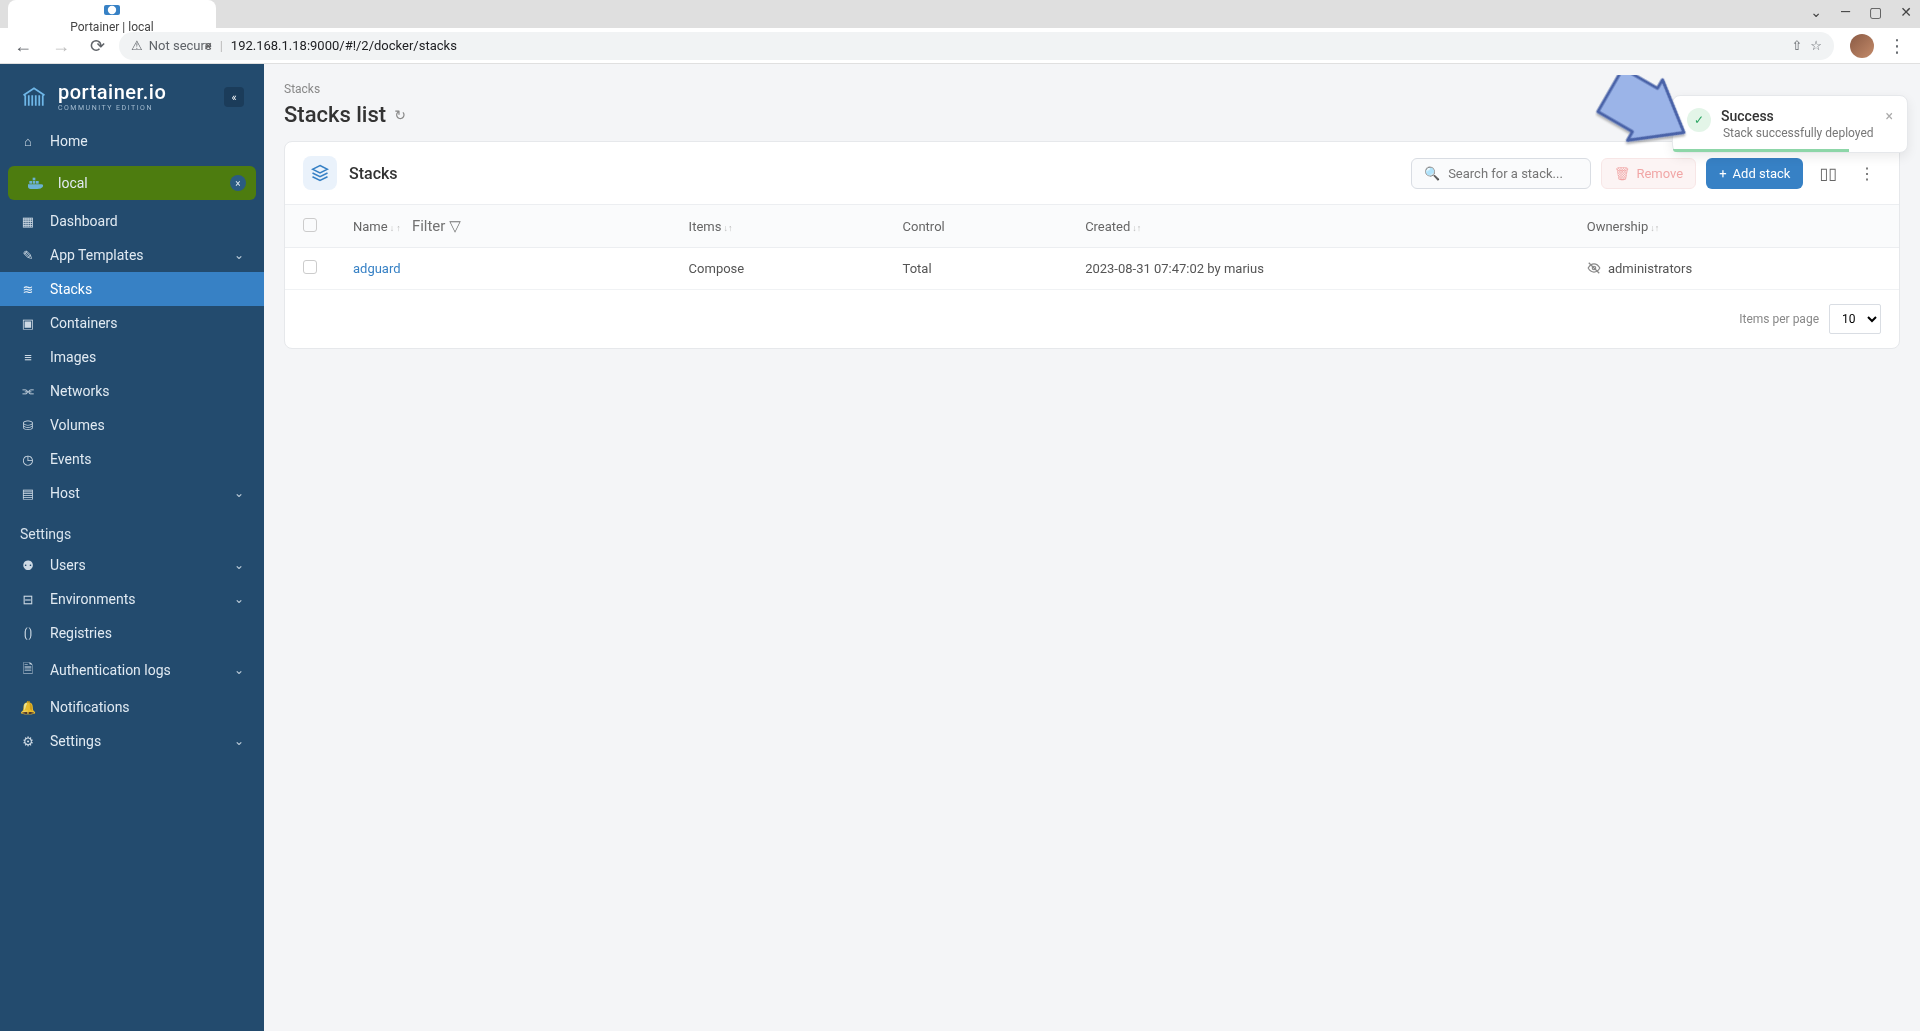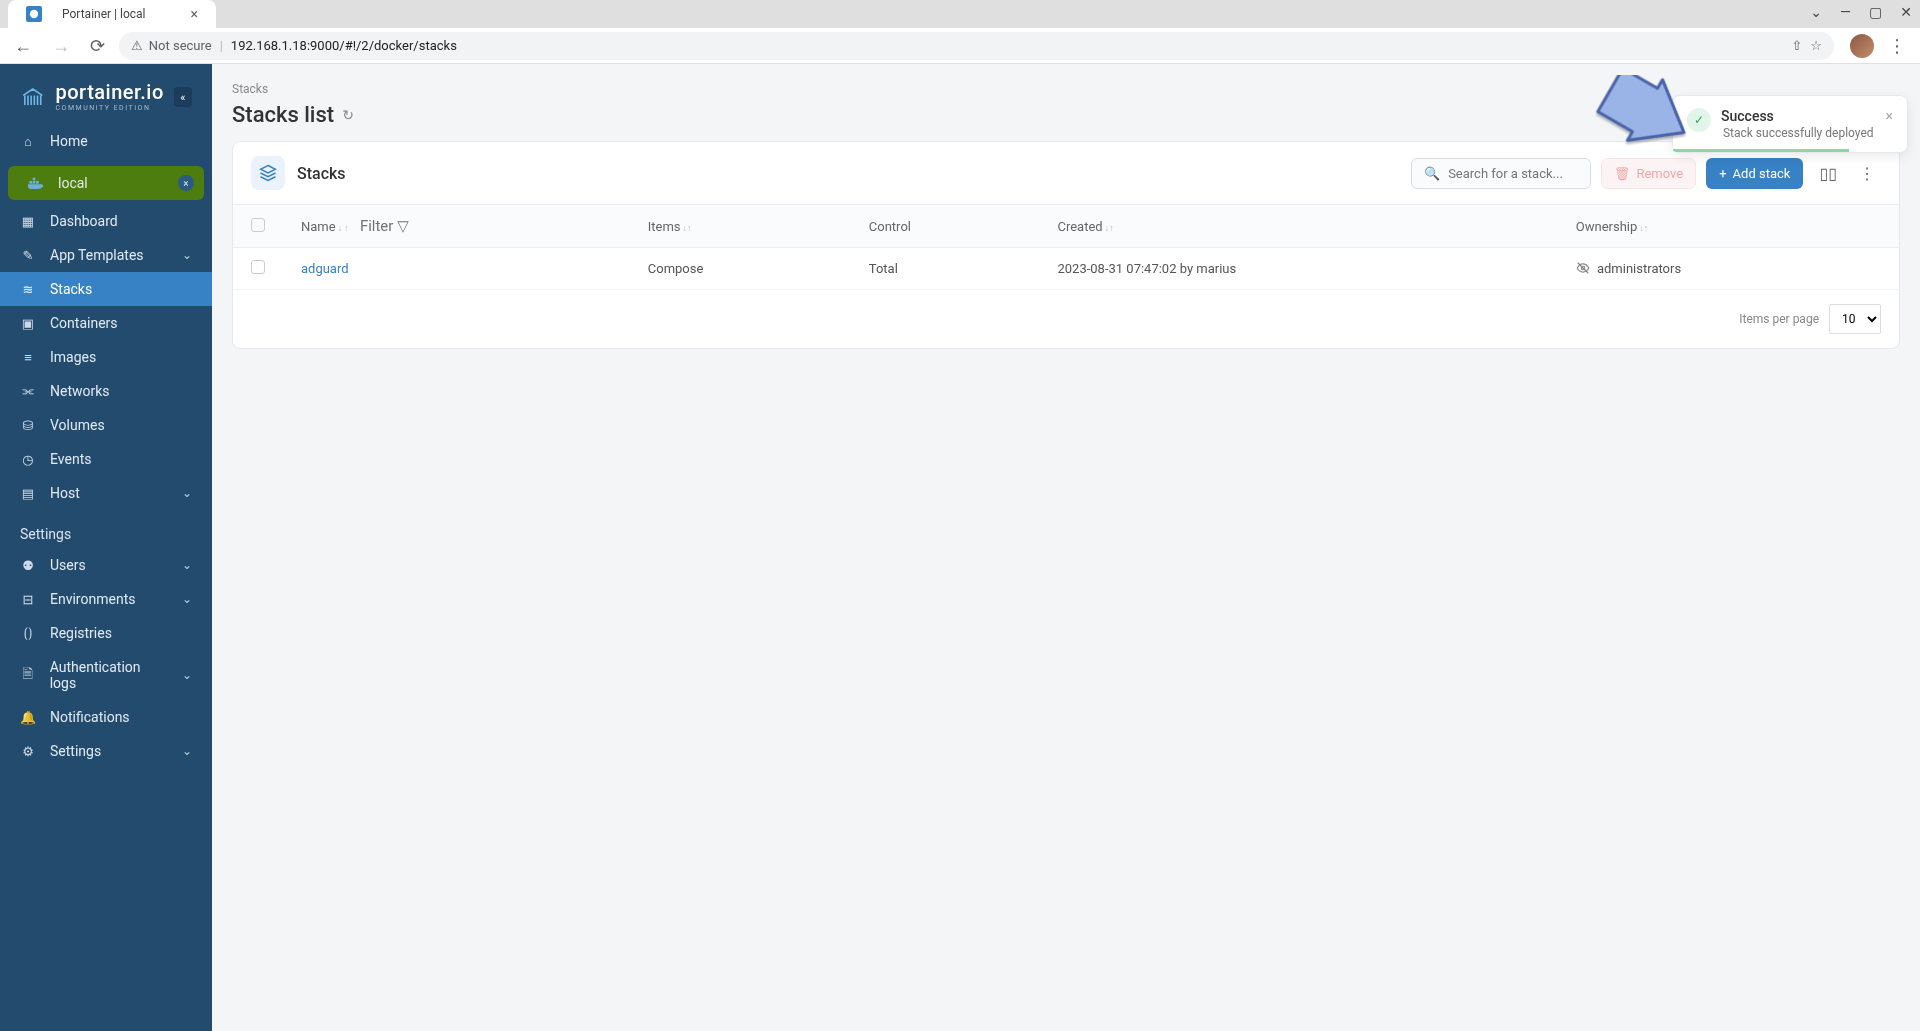--- a/index.html
+++ b/index.html
@@ -1,41 +1,41 @@
 <!DOCTYPE html>
 <html><head>
   <meta charset="utf-8">
   <style>
     * { margin: 0; padding: 0; box-sizing: border-box; font-family: -apple-system, BlinkMacSystemFont, "Segoe UI", Roboto, Arial, sans-serif; }
     body { background: #f4f5f7; width: 1920px; height: 1031px; overflow: hidden; position: relative; }
 
     
     .browser-chrome { background: #dfdfdf; height: 28px; display: flex; align-items: flex-end; padding-left: 8px; }
-    .browser-tab { background: #fff; border-radius: 8px 8px 0 0; padding: 5px 18px; display: flex; align-items: center; gap: 20px; font-size: 12px; color: #444; width: 208px; height: 28px; position: relative; }
+    .browser-tab { background: #fff; border-radius: 8px 8px 0 0; padding: 5px 4px; display: flex; align-items: center; gap: 5px; font-size: 12px; color: #444; width: 208px; height: 28px; position: relative; flex-direction: column; }
     .tab-favicon { width: 16px; height: 16px; background: #3781c5; border-radius: 2px; display: flex; align-items: center; justify-content: center; font-size: 9px; color: white; }
     .tab-close { margin-left: auto; color: #666; font-size: 14px; line-height: 1; cursor: pointer; }
     .window-controls { position: absolute; right: 8px; top: 4px; display: flex; gap: 18px; color: #444; font-size: 14px; }
     .window-controls span { cursor: pointer; }
 
     .url-bar-row { background: #fff; height: 36px; display: flex; align-items: center; padding: 0 8px; gap: 8px; border-bottom: 1px solid #e0e0e0; }
     .nav-btn { color: #5f6368; font-size: 18px; padding: 4px 6px; cursor: pointer; }
     .nav-btn.disabled { color: #bdbdbd; }
     .url-input-wrap { flex: 1; background: #f1f3f4; border-radius: 16px; height: 28px; display: flex; align-items: center; padding: 0 12px; gap: 8px; font-size: 13px; color: #5f6368; }
     .secure-warn { display: flex; align-items: center; gap: 6px; color: #5f6368; }
     .url-divider { color: #bbb; }
     .url-text { color: #202124; }
     .url-right { display: flex; gap: 10px; color: #5f6368; }
     .avatar { width: 24px; height: 24px; border-radius: 50%; background: linear-gradient(135deg, #8a5a44, #c48b6a); margin-left: 8px; }
     .chrome-menu { color: #5f6368; font-size: 18px; padding: 0 6px; cursor: pointer; }
 
     
     .app { display: flex; height: calc(1031px - 64px); }
 
     
-    .sidebar { width: 212px; background: #234b6e; color: #c9d7e3; display: flex; flex-direction: column; font-size: 14px; }
+    .sidebar { width: 264px; background: #234b6e; color: #c9d7e3; display: flex; flex-direction: column; font-size: 14px; }
     .sidebar-logo { padding: 18px 20px 12px; display: flex; align-items: center; gap: 10px; color: #fff; }
     .logo-text { display: flex; flex-direction: column; }
     .logo-text .brand { font-size: 20px; font-weight: 500; line-height: 1; letter-spacing: 0.5px; }
     .logo-text .edition { font-size: 7px; letter-spacing: 1.5px; color: #a5bdd1; margin-top: 2px; }
     .logo-icon { width: 28px; height: 28px; }
     .collapse-btn { margin-left: auto; background: #1b3c5a; border-radius: 4px; width: 20px; height: 20px; display: flex; align-items: center; justify-content: center; font-size: 11px; cursor: pointer; }
     .sidebar-item { display: flex; align-items: center; padding: 9px 20px; gap: 14px; cursor: pointer; color: #e1eaf2; font-size: 14px; }
     .sidebar-item.active { background: #3781c5; color: #fff; }
     .sidebar-item.env { background: #4d7c0f; margin: 8px 8px 4px; border-radius: 6px; position: relative; }
     .sidebar-item .icon { width: 16px; text-align: center; font-size: 13px; opacity: 0.9; }

